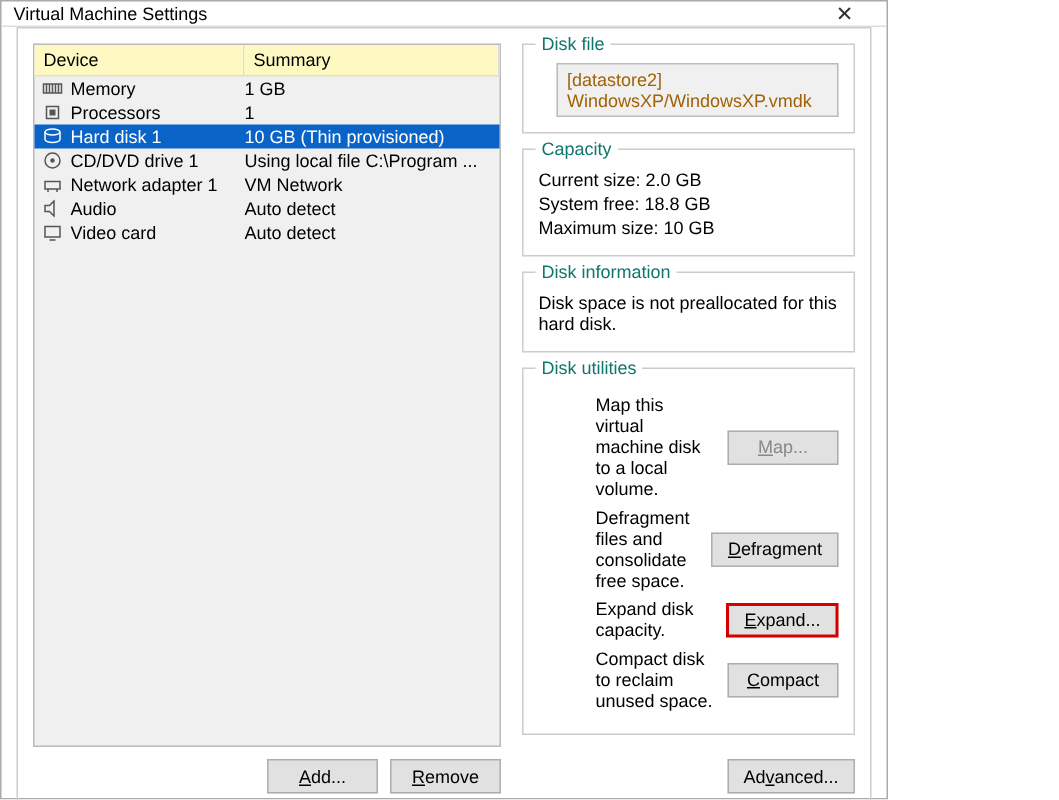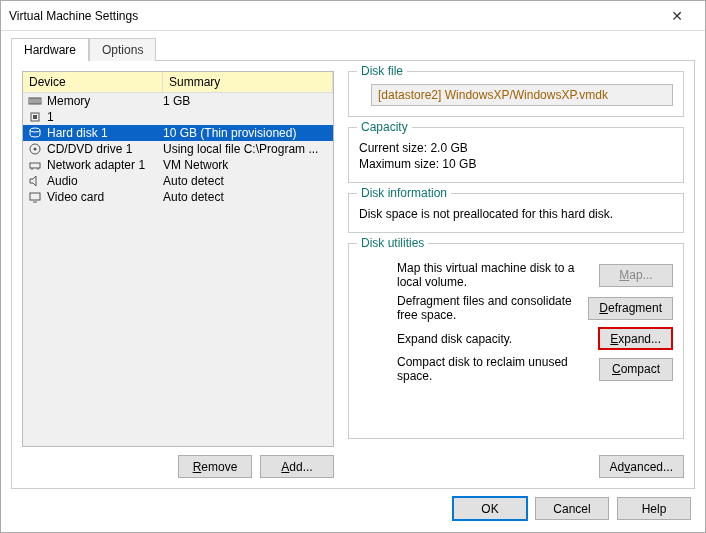--- a/index.html
+++ b/index.html
@@ -4,21 +4,21 @@
 <style>
   * { box-sizing: border-box; }
   body {
     margin: 0;
     font-family: "Segoe UI", Tahoma, sans-serif;
     font-size: 12px;
     background: #fff;
     color: #000;
   }
   .window {
-    width: 706px;
+    width: 592px;
     height: 533px;
     border: 1px solid #aaa;
     background: #fff;
     display: flex;
     flex-direction: column;
   }
   .titlebar {
     height: 30px;
     display: flex;
     align-items: center;
@@ -204,24 +204,20 @@
 </head>
 <body>
 
 <div class="window">
 
   <div class="titlebar">
     <div class="title">Virtual Machine Settings</div>
     <div class="close-x">✕</div>
   </div>
 
-  <div class="tabs-row">
-    <div class="tab active">Hardware</div>
-    <div class="tab inactive">Options</div>
-  </div>
 
   <div class="content-frame">
     <div class="main-cols">
 
       <div class="left-col">
         <div class="device-list">
           <div class="list-header">
             <div class="h h-device">Device</div>
             <div class="h h-summary">Summary</div>
           </div>
@@ -242,20 +238,21 @@
               <span class="dev-sum">1 GB</span>
             </div>
 
             <div class="device-row">
               <span class="dev-icon">
                 <svg width="14" height="12">
                     <rect x="3" y="2" width="8" height="8" fill="none" stroke="#555"></rect>
                     <rect x="5" y="4" width="4" height="4" fill="#555"></rect>
                   </svg>
               </span>
+              <span class="dev-name">Processors</span>
               <span class="dev-sum">1</span>
             </div>
 
             <div class="device-row selected">
               <span class="dev-icon">
                 <svg width="14" height="12">
                     <ellipse cx="7" cy="3" rx="5" ry="2" fill="none" stroke="#fff"></ellipse>
                     <path d="M2 3 v5 a5 2 0 0 0 10 0 v-5" fill="none" stroke="#fff"></path>
                   </svg>
               </span>
@@ -304,39 +301,43 @@
                   </svg>
               </span>
               <span class="dev-name">Video card</span>
               <span class="dev-sum">Auto detect</span>
             </div>
 
           </div>
         </div>
 
         <div class="left-buttons">
+          <button class="win"><span class="u">A</span><span>dd...</span></button>
           <button class="win"><span class="u">R</span><span>emove</span></button>
-          <button class="win"><span class="u">A</span><span>dd...</span></button>
         </div>
       </div>
 
       <div class="right-col">
 
         <div class="group">
           <div class="legend">Disk file</div>
           <div class="diskfile-box">[datastore2] WindowsXP/WindowsXP.vmdk</div>
         </div>
 
         <div class="group">
           <div class="legend">Capacity</div>
           <div class="info-line">
             <span>Current size:</span>
             <span>2.0 GB</span>
           </div>
           <div class="info-line">
+            <span>System free:</span>
+            <span>18.8 GB</span>
+          </div>
+          <div class="info-line">
             <span>Maximum size:</span>
             <span>10 GB</span>
           </div>
         </div>
 
         <div class="group">
           <div class="legend">Disk information</div>
           <div class="info-line">Disk space is not preallocated for this hard disk.</div>
         </div>
 

